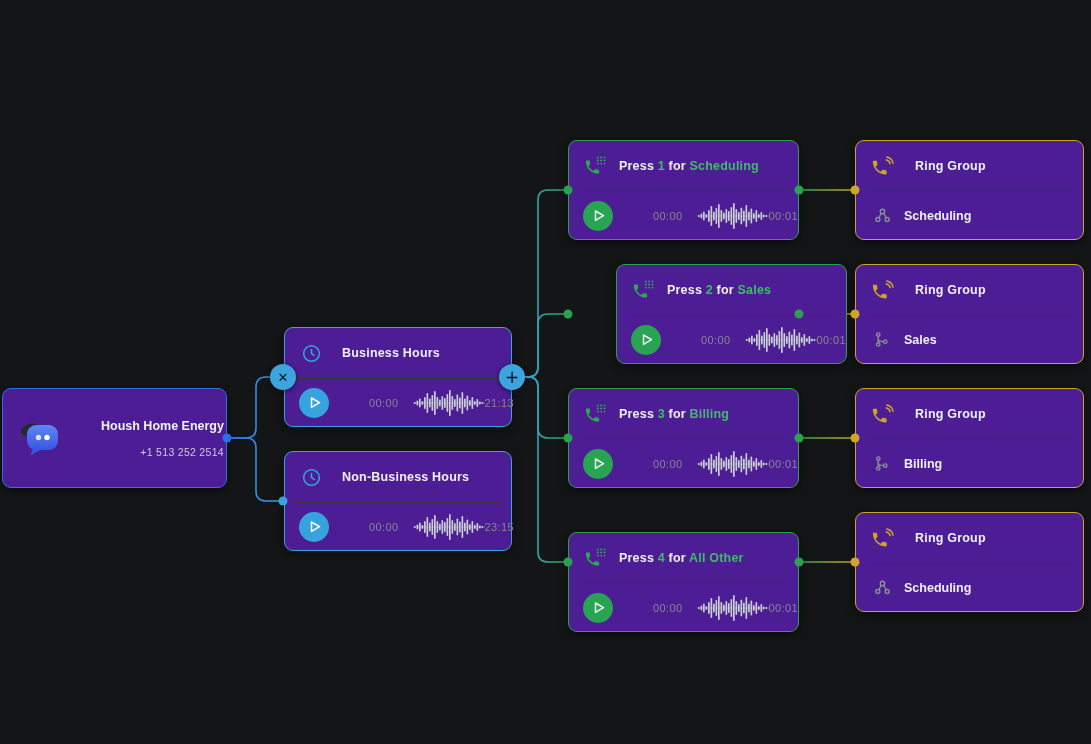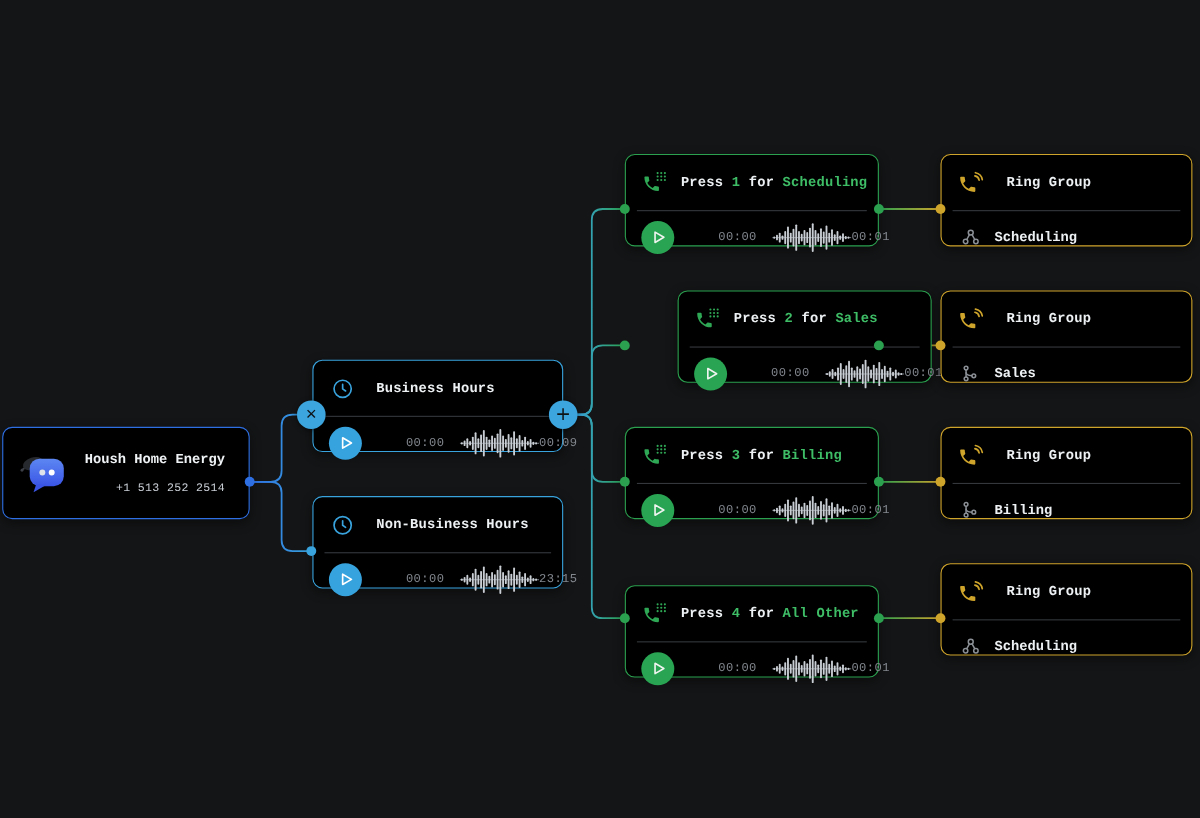--- a/index.html
+++ b/index.html
@@ -8,26 +8,25 @@
     background:#141516;
     font-family:"Liberation Sans", sans-serif;
     position:relative;
     color:#edf0f2;
   }
   #wires, #ports { position:absolute; left:0; top:0; width:1091px; height:744px; }
   #wires { z-index:0; }
   #ports { z-index:5; pointer-events:none; }
   .node {
     position:absolute;
-    height:84px;
-    background:#000000;
+    height:100px;
+    background:#4c1d95;
     border-radius:9px;
     z-index:2;
     box-shadow:0 3px 10px rgba(0,0,0,.45);
-    font-family:Liberation Mono, monospace;
   }
   .n-royal { border:1.5px solid #2e6fe4; }
   .n-sky   { border:1.5px solid #38a3dd; }
   .n-green { border:1.5px solid #2ba14f; }
   .n-gold  { border:1.5px solid #cfa42b; }
 
   .node-header {
     height:50px; display:flex; align-items:center; padding:0 14px 0 16px;
   }
   .divider { height:1px; background:#34383d; margin:0 10px; }
@@ -35,21 +34,21 @@
     height:47px; display:flex; align-items:center; padding:0 14px 0 14px;
   }
   .node-title { font-size:12.5px; font-weight:700; letter-spacing:.2px; margin-left:20px; color:#eef1f3; }
   .hdr-text { font-size:12.5px; font-weight:700; letter-spacing:.2px; margin-left:12px; color:#eef1f3; white-space:nowrap; }
   .hdr-text .accent { color:#3ebd66; }
   .icon { display:inline-flex; align-items:center; justify-content:center; }
 
   
   #company-node { left:2px; top:388px; width:225px; display:flex; align-items:center; padding-left:14px; }
   .company-text { margin-left:14px; }
-  .company-title { font-size:12.5px; font-weight:700; color:#f0f3f5; }
+  .company-title { font-size:12.5px; font-weight:700; color:#f0f3f5;margin-left:24px; }
   .company-phone { font-size:10.5px; color:#c9ced5; margin-top:13px; letter-spacing:.3px;text-align:right; }
 
   
   .play-btn {
     width:30px; height:30px; border-radius:50%; border:none; cursor:pointer;
     display:flex; align-items:center; justify-content:center; flex:none;
   }
   .play-blue  { background:#37a3de; }
   .play-green { background:#28a452; }
   .time { font-size:11px; color:#83888f; letter-spacing:.4px; flex:none; }
@@ -169,21 +168,21 @@
         <rect x="48.5" y="4" width="1.7" height="22" rx="0.8" fill="#c9ced4"></rect>
         <rect x="51" y="10.5" width="1.7" height="9" rx="0.8" fill="#c9ced4"></rect>
         <rect x="53.5" y="7.5" width="1.7" height="15" rx="0.8" fill="#c9ced4"></rect>
         <rect x="56" y="12" width="1.7" height="6" rx="0.8" fill="#c9ced4"></rect>
         <rect x="58.5" y="9" width="1.7" height="12" rx="0.8" fill="#c9ced4"></rect>
         <rect x="61" y="13" width="1.7" height="4" rx="0.8" fill="#c9ced4"></rect>
         <rect x="63.5" y="11" width="1.7" height="8" rx="0.8" fill="#c9ced4"></rect>
         <rect x="66" y="13.5" width="1.7" height="3" rx="0.8" fill="#c9ced4"></rect>
         <rect x="68.5" y="14" width="1.7" height="2" rx="0.8" fill="#c9ced4"></rect>
       </svg>
-    <span class="time t-duration">00:09</span>
+    <span class="time t-duration">21:13</span>
   </div>
 </div>
 
 <div class="node n-sky" style="left:284px; top:451px; width:228px;">
   <div class="node-header">
     <span class="icon">
       <svg width="21" height="21" viewBox="0 0 22 22" fill="none" stroke="#38a3dd" stroke-width="1.6" stroke-linecap="round">
         <circle cx="11" cy="11" r="8.2"></circle>
           <path d="M11 6.8 V11 L13.8 13"></path>
       </svg>

